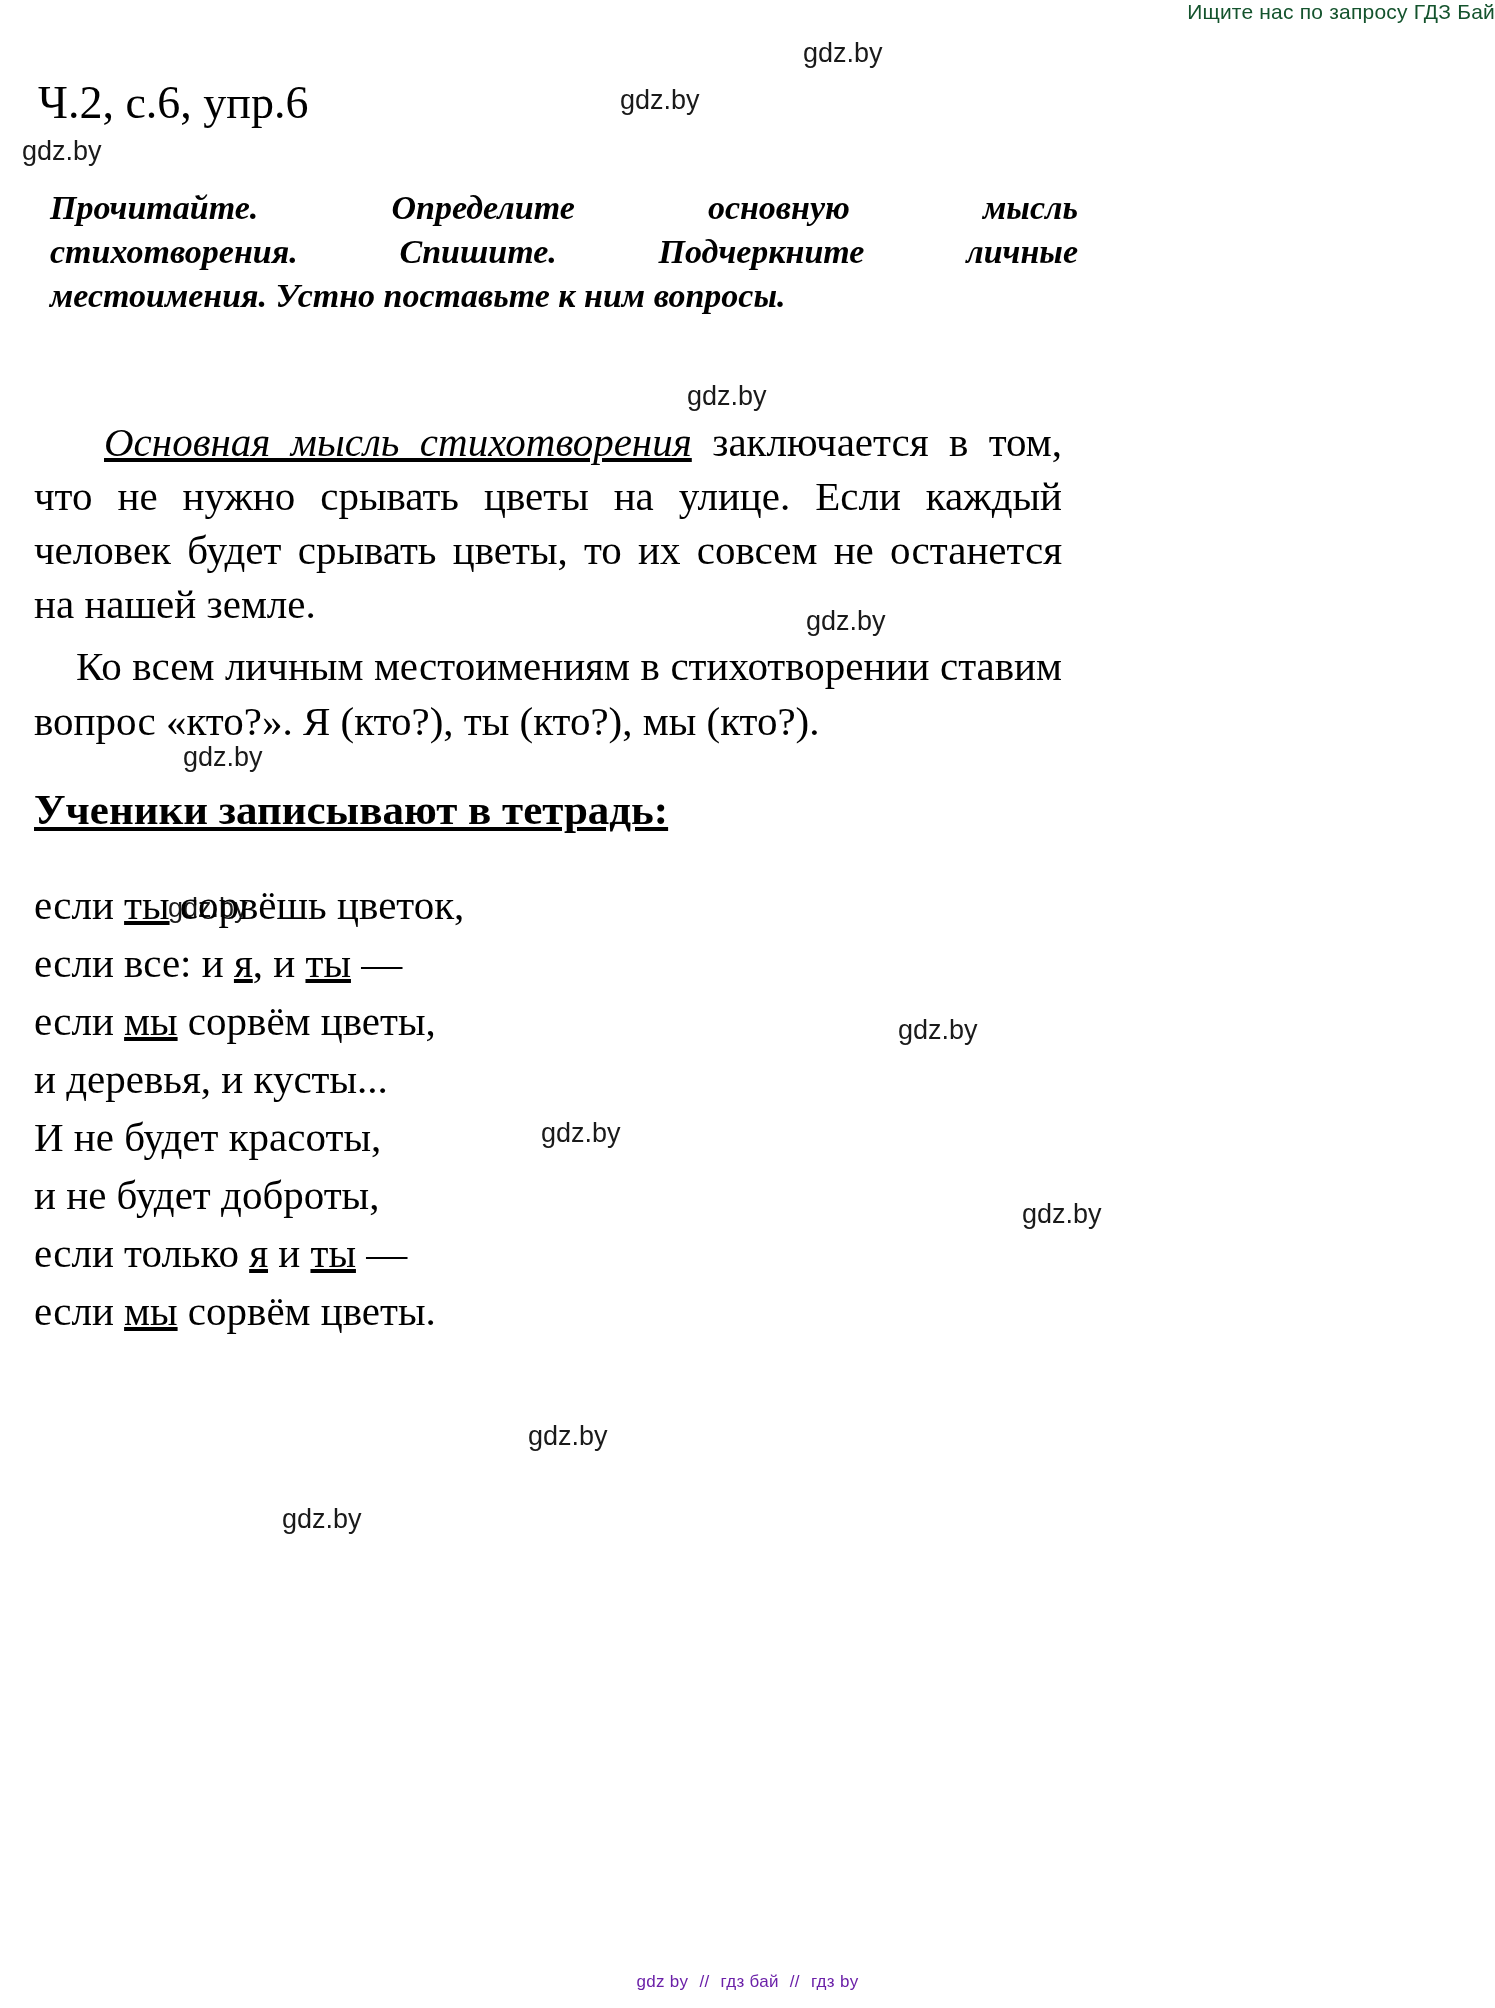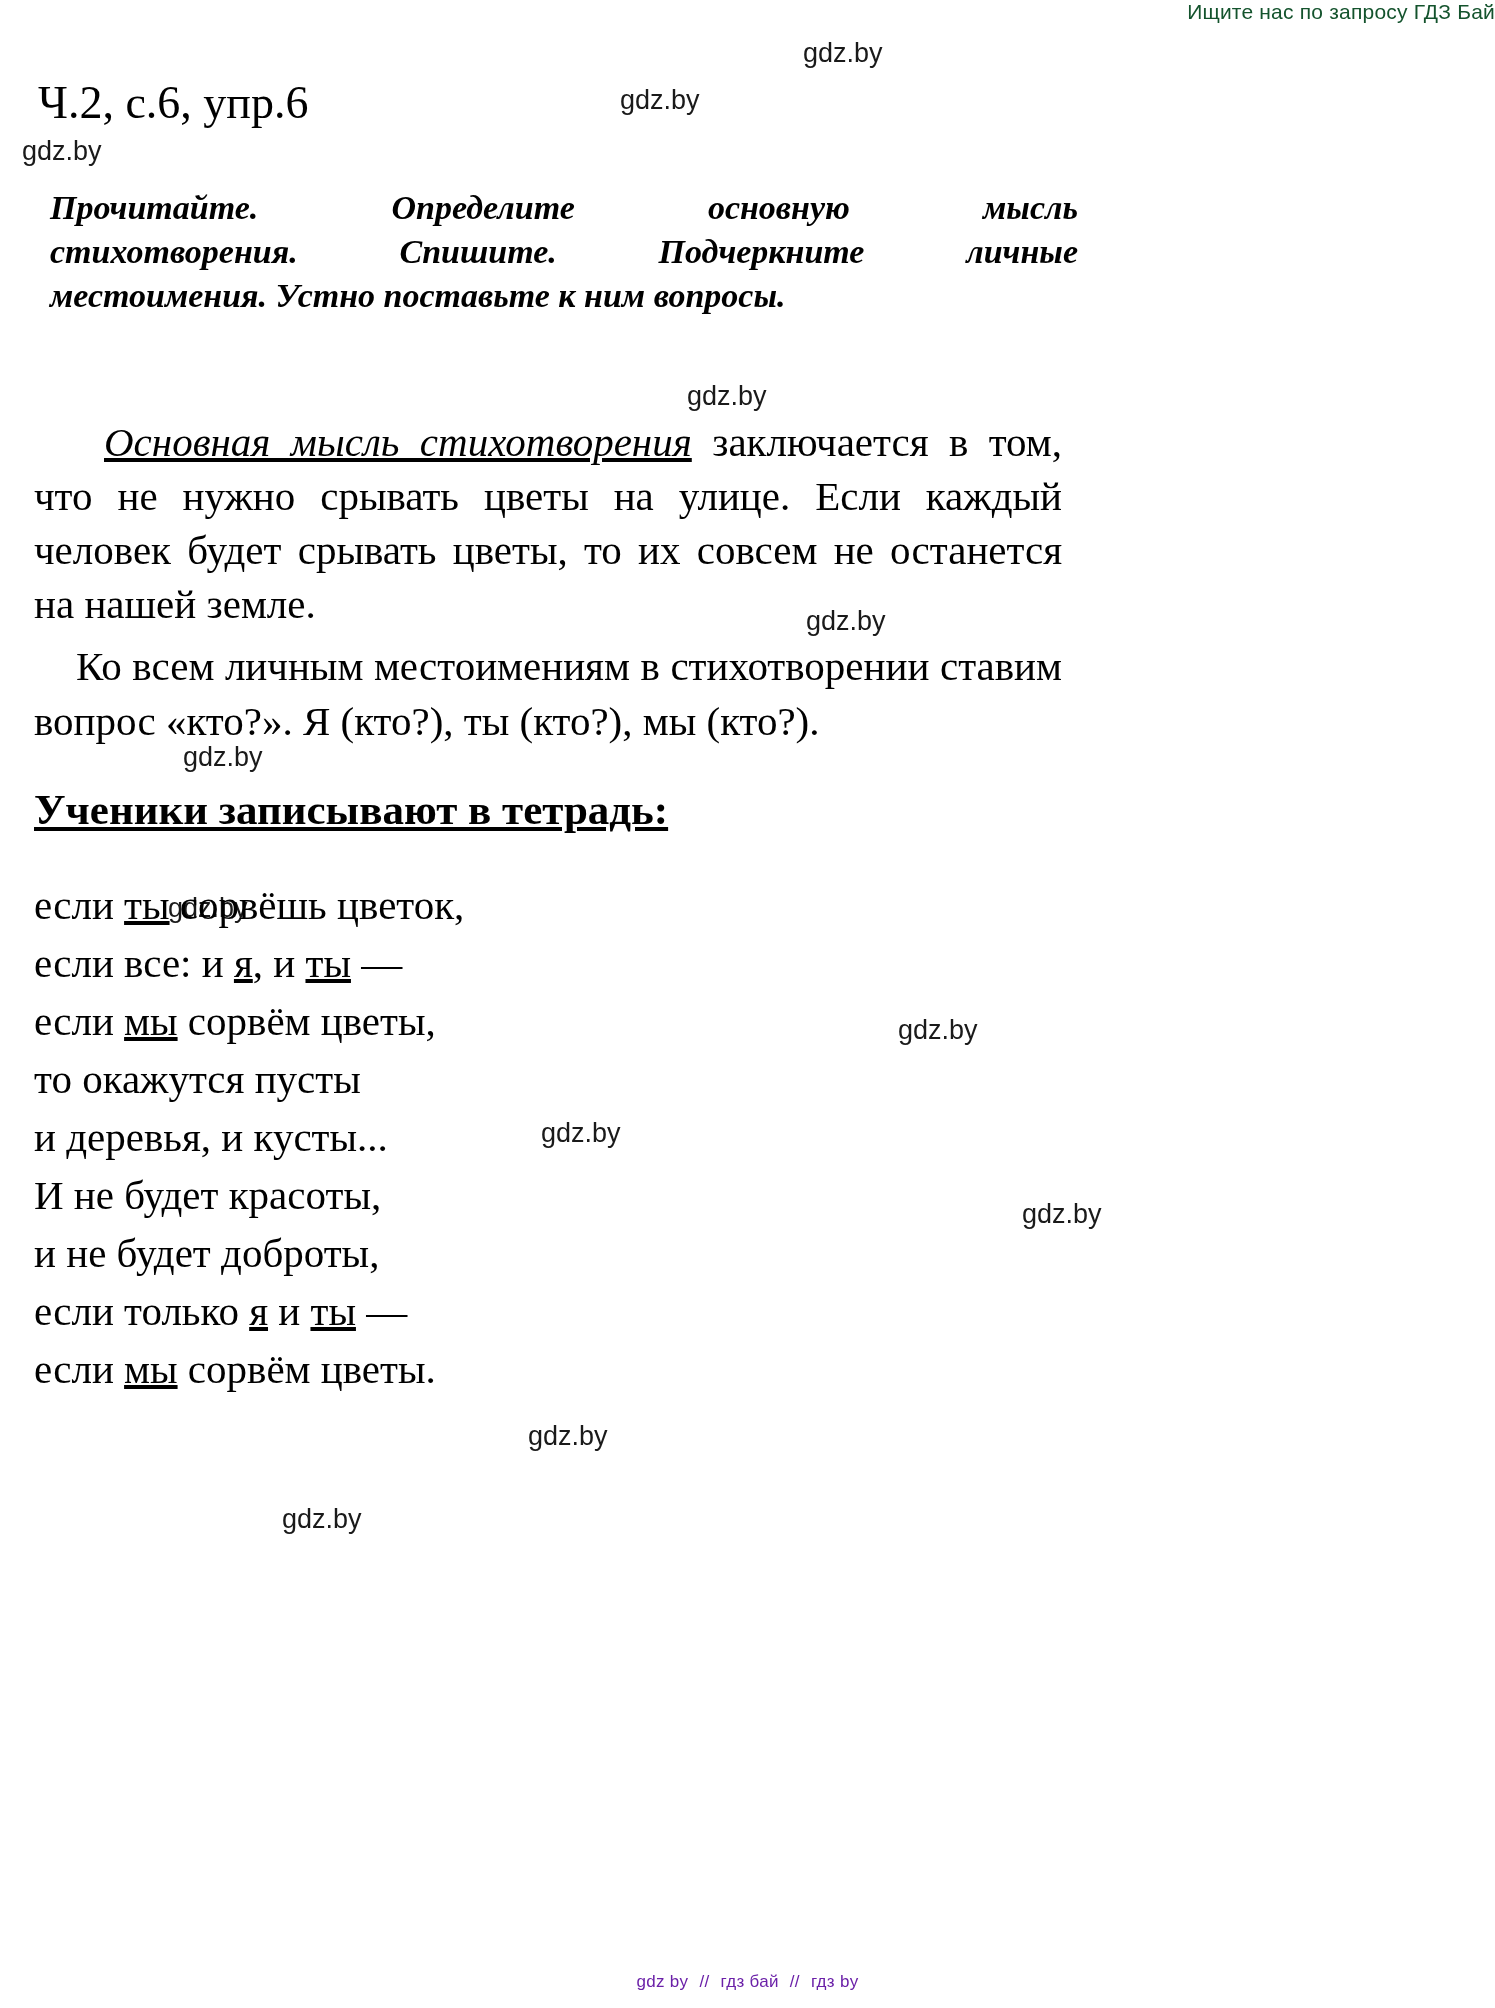--- a/index.html
+++ b/index.html
@@ -155,21 +155,20 @@
   <p class="p1"><i><u>Основная мысль стихотворения</u></i><span> заключается в том, что не нужно срывать цветы на улице. Если каждый человек будет срывать цветы, то их совсем не останется на нашей земле.</span></p>
   <p class="p2">Ко всем личным местоимениям в стихотворении ставим вопрос «кто?».  Я (кто?), ты (кто?), мы (кто?).</p>
 </div>
 
 <div class="notebook-heading">Ученики записывают в тетрадь:</div>
 
 <div class="poem" id="poem-block">
     <div class="line"><span>если </span><u>ты</u><span> сорвёшь цветок,</span></div>
     <div class="line"><span>если все: и </span><u>я</u><span>, и </span><u>ты</u><span> —</span></div>
     <div class="line"><span>если </span><u>мы</u><span> сорвём цветы,</span></div>
-    <div class="line"><span>то окажутся пусты</span></div>
     <div class="line"><span>и деревья, и кусты...</span></div>
     <div class="line"><span>И не будет красоты,</span></div>
     <div class="line"><span>и не будет доброты,</span></div>
     <div class="line"><span>если только </span><u>я</u><span> и </span><u>ты</u><span> —</span></div>
     <div class="line"><span>если </span><u>мы</u><span> сорвём цветы.</span></div>
   </div>
 
 <div class="footer">
   <span>gdz by</span>
   <span class="sep">//</span>

